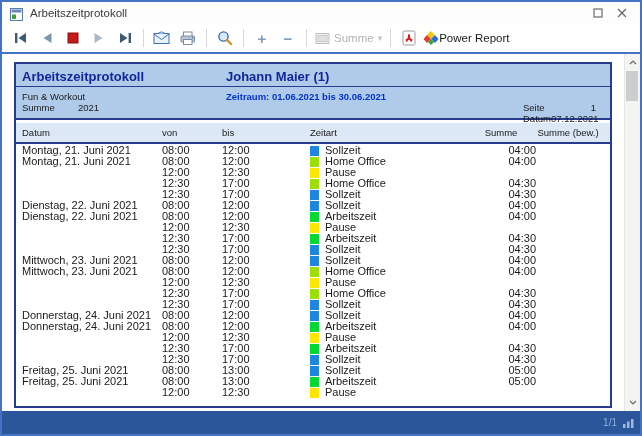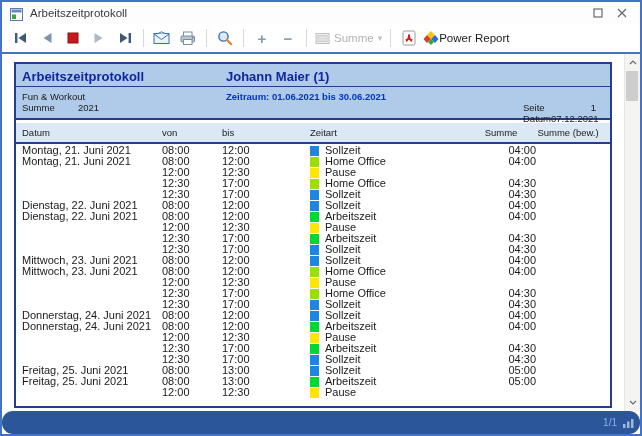--- a/index.html
+++ b/index.html
@@ -37,21 +37,21 @@
   .right-info.r1{top:15px;} .right-info.r2{top:26px;}
   
   .col-head{margin-top:3px;background:#dce8f6;border-bottom:2px solid #283c8f;height:19px;display:grid;grid-template-columns:140px 60px 88px 1fr 70px 64px;align-items:center;padding:0 10px 0 6px;font-size:9.5px;color:#1a1a1a;flex:0 0 auto;}
   .col-head .num{text-align:center;}
   .tbody{flex:1;overflow:hidden;padding-top:1px;}
   .trow{display:grid;grid-template-columns:140px 60px 88px 1fr 70px 64px;padding:0 10px 0 6px;height:11px;line-height:11px;font-size:11px;color:#1a1a1a;}
   .trow .num{text-align:right;}
   .zcell{display:flex;align-items:center;gap:6px;}
   .zbar{display:inline-block;width:9px;height:10px;flex:0 0 auto;}
   
-  .statusbar{height:23px;background:#2b579a;flex:0 0 auto;display:flex;align-items:center;justify-content:flex-end;padding:0 6px;gap:6px;border-radius:11px;}
+  .statusbar{height:23px;background:#2b579a;flex:0 0 auto;display:flex;align-items:center;justify-content:flex-end;padding:0 6px;gap:6px;}
   .pages{font-size:10px;color:#8fb0da;}
 </style>
 </head>
 <body>
 
 <div class="window">
 
   <div class="titlebar">
     <span class="app-icon">
       <svg width="13" height="13" viewBox="0 0 13 13">

